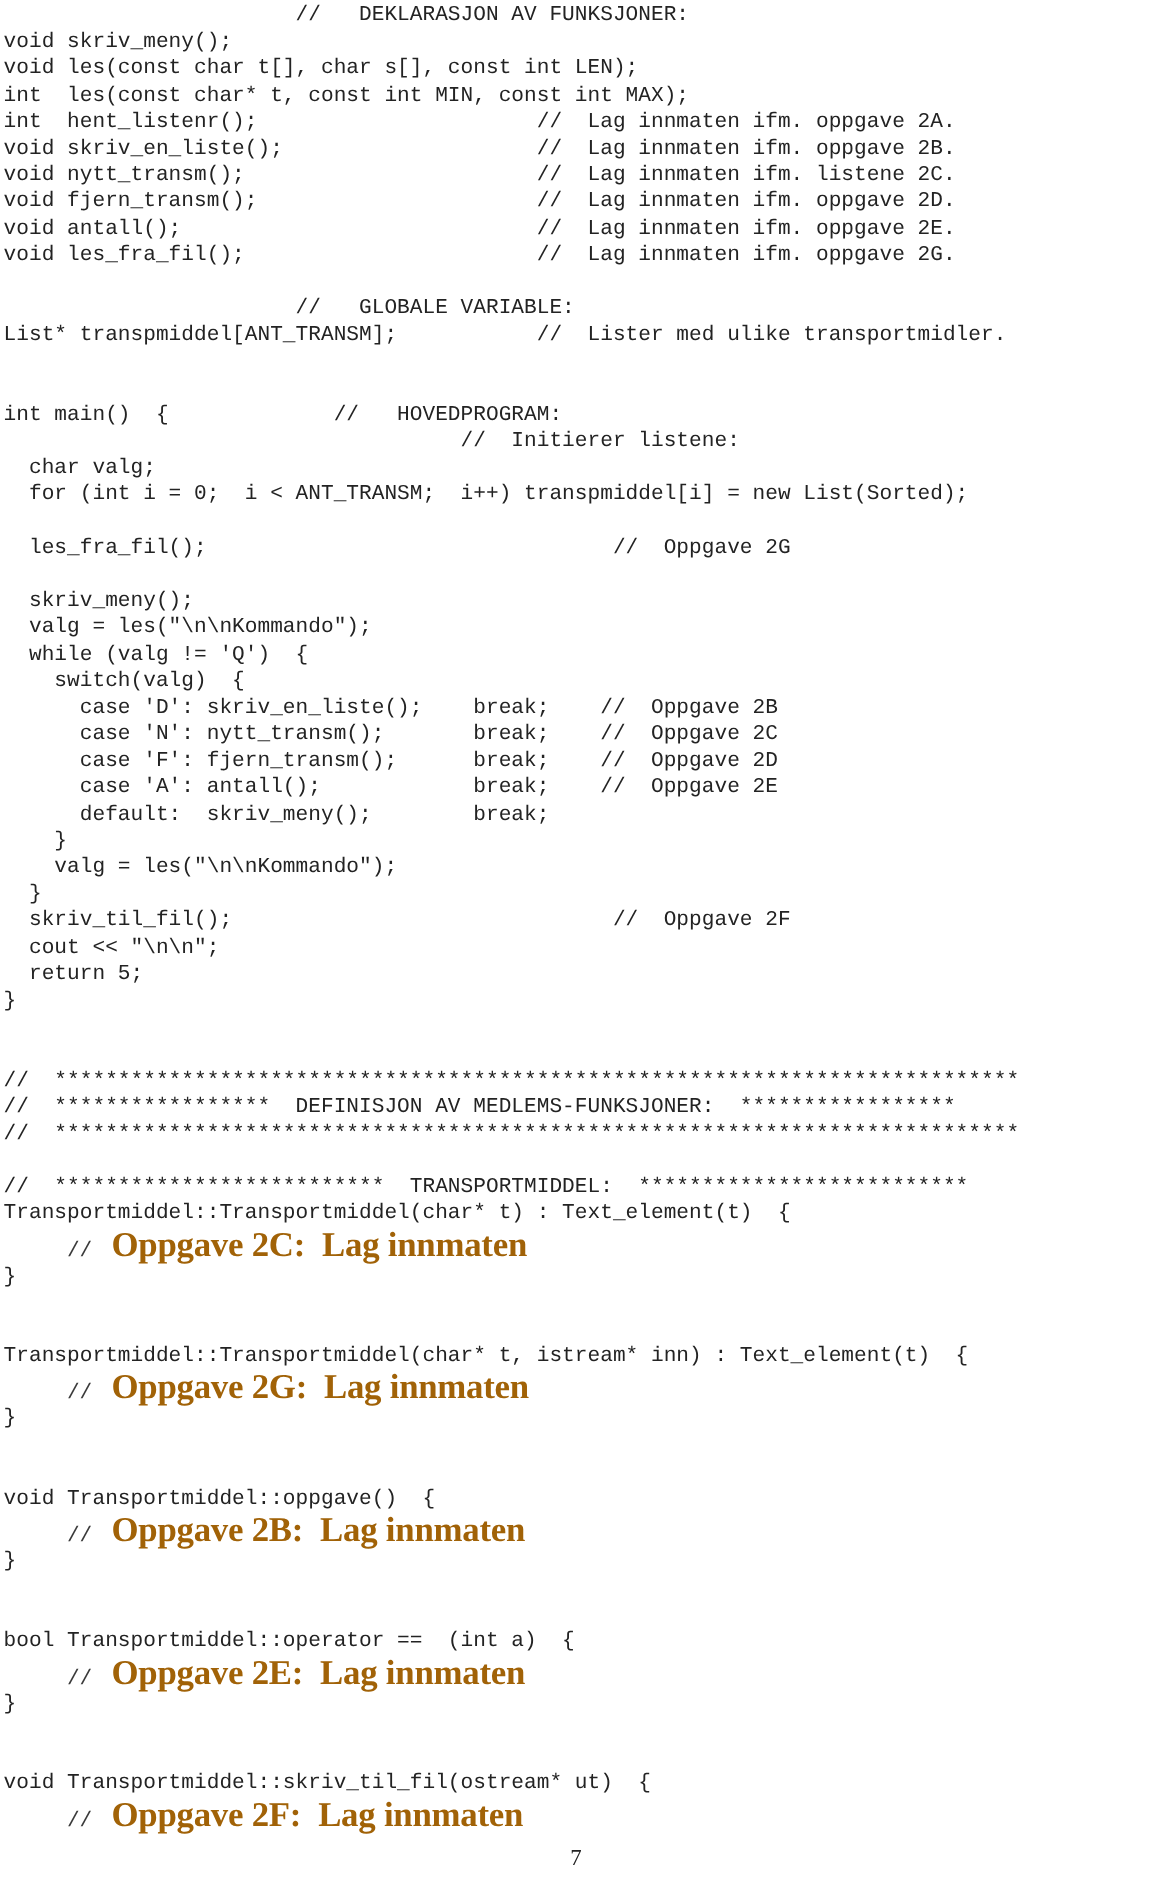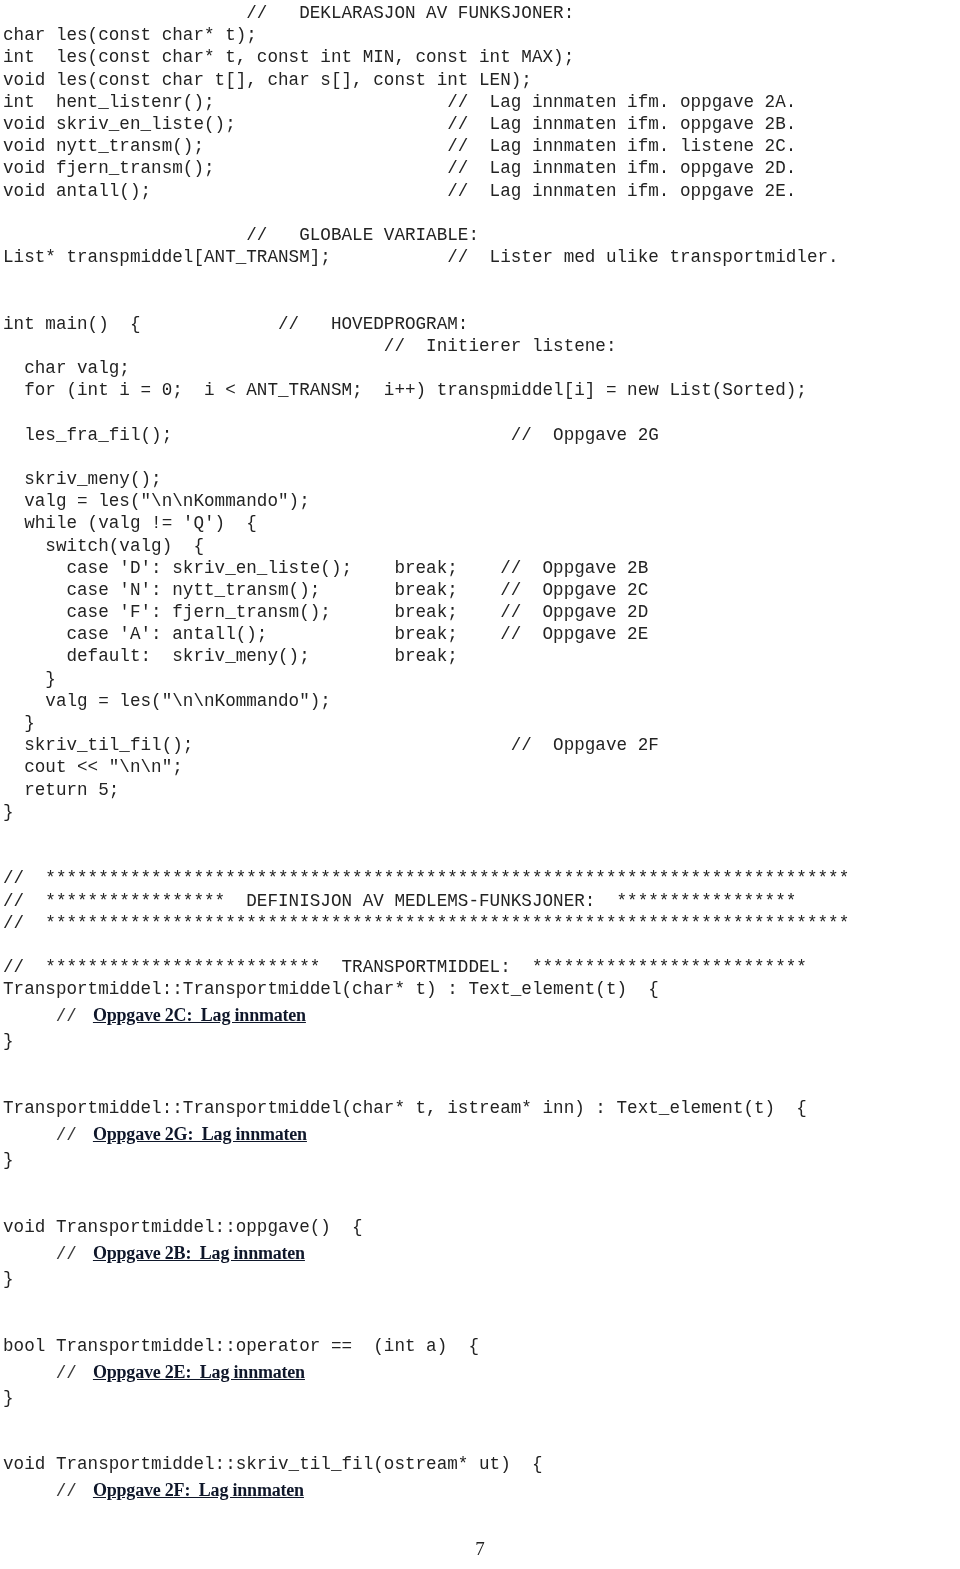--- a/index.html
+++ b/index.html
@@ -48,25 +48,24 @@
   }
   .annot-line .slashes {
     font-family: "Liberation Mono", "DejaVu Sans Mono", monospace;
     font-size: 17.6px;
     color: #3a3a3a;
     white-space: pre;
   }
   .annot-line .annot-text {
     font-family: "Liberation Serif", "DejaVu Serif", serif;
     font-weight: bold;
-    font-size: 18px;
-    color: #0f172a;
+    font-size: 29px;
+    color: #a16207;
     letter-spacing: -0.2px;
     padding-left: 16px;
-    text-decoration: underline;
   }
   .page-number {
     position: absolute;
     left: 0;
     right: 0;
     top: 1538px;
     text-align: center;
     font-family: "Liberation Serif", "DejaVu Serif", serif;
     font-size: 19px;
     color: #232323;
@@ -74,28 +73,29 @@
 </style>
 </head>
 <body>
 
 <div id="page">
 
   <div class="code-listing">
 
     <div id="head-block">
         <div class="line">                       //   DEKLARASJON AV FUNKSJONER:</div>
-        <div class="line">char les(const char* t);</div>
+        <div class="line">void skriv_meny();</div>
+        <div class="line">void les(const char t[], char s[], const int LEN);</div>
         <div class="line">int  les(const char* t, const int MIN, const int MAX);</div>
-        <div class="line">void les(const char t[], char s[], const int LEN);</div>
         <div class="line">int  hent_listenr();                      //  Lag innmaten ifm. oppgave 2A.</div>
         <div class="line">void skriv_en_liste();                    //  Lag innmaten ifm. oppgave 2B.</div>
         <div class="line">void nytt_transm();                       //  Lag innmaten ifm. listene 2C.</div>
         <div class="line">void fjern_transm();                      //  Lag innmaten ifm. oppgave 2D.</div>
         <div class="line">void antall();                            //  Lag innmaten ifm. oppgave 2E.</div>
+        <div class="line">void les_fra_fil();                       //  Lag innmaten ifm. oppgave 2G.</div>
         <div class="line blank"></div>
         <div class="line">                       //   GLOBALE VARIABLE:</div>
         <div class="line">List* transpmiddel[ANT_TRANSM];           //  Lister med ulike transportmidler.</div>
         <div class="line blank"></div>
         <div class="line blank"></div>
         <div class="line">int main()  {             //   HOVEDPROGRAM:</div>
         <div class="line">                                    //  Initierer listene:</div>
         <div class="line">  char valg;</div>
         <div class="line">  for (int i = 0;  i &lt; ANT_TRANSM;  i++) transpmiddel[i] = new List(Sorted);</div>
         <div class="line blank"></div>

